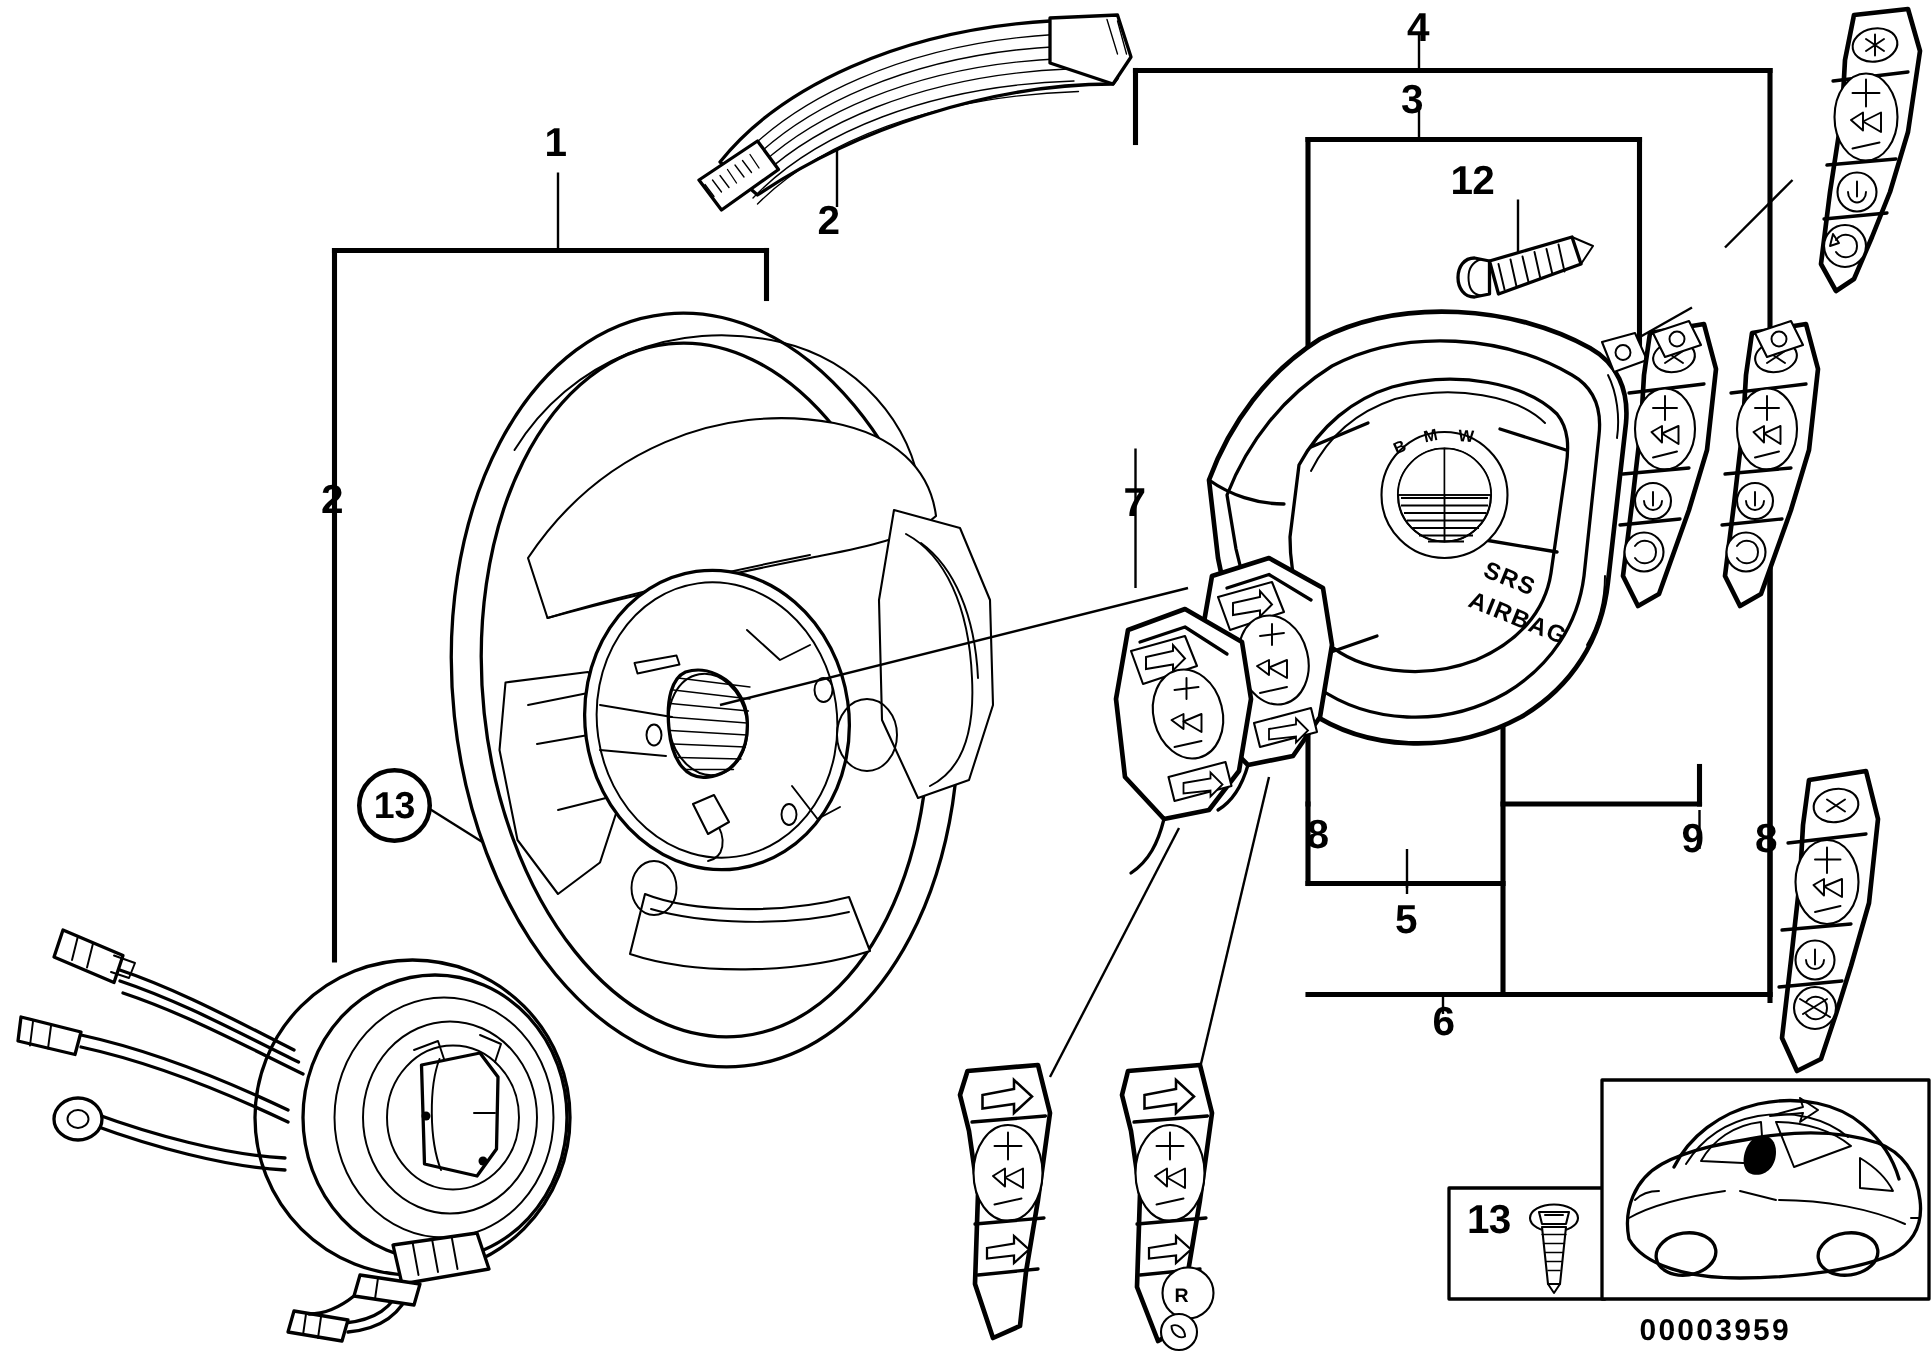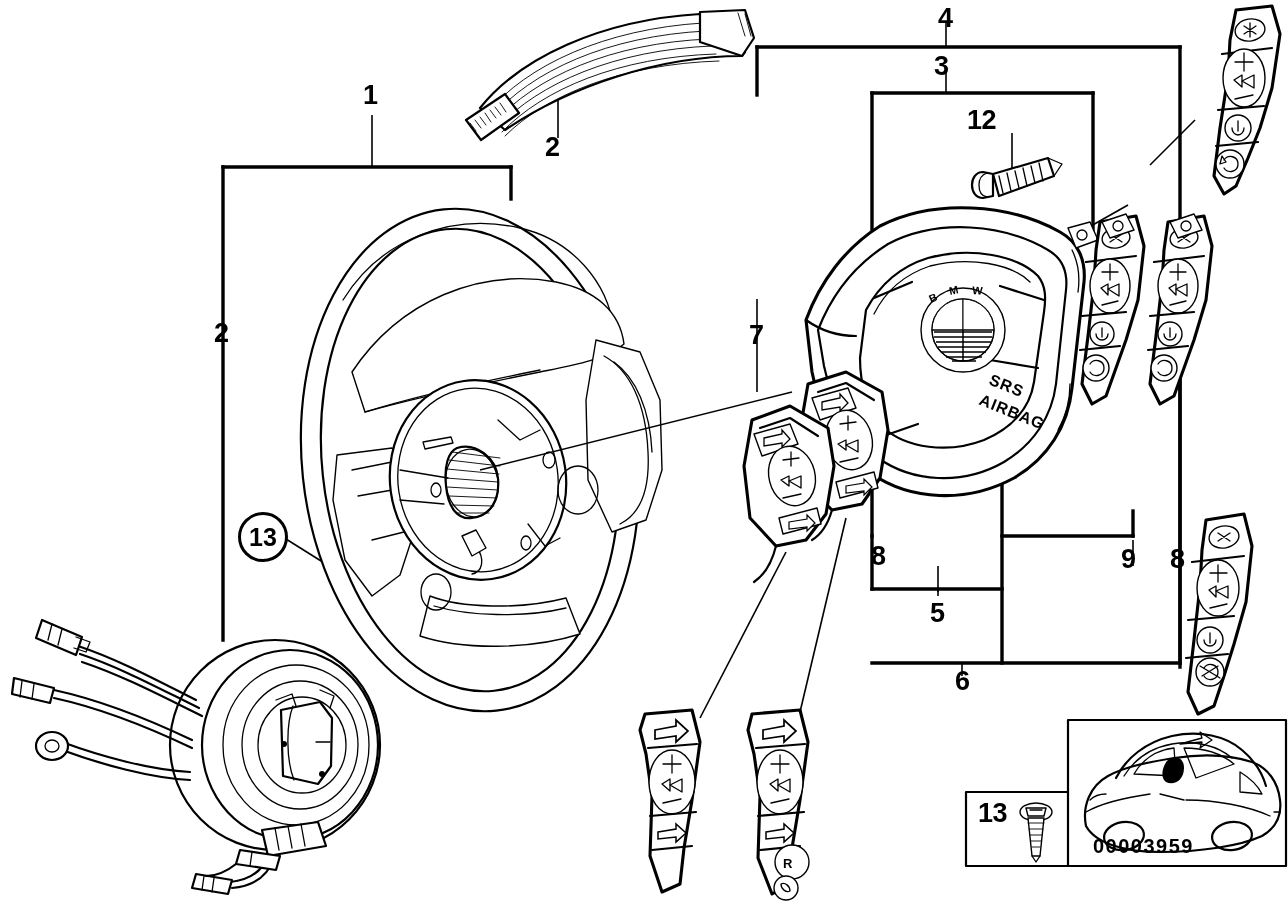--- a/index.html
+++ b/index.html
@@ -481,15 +481,15 @@
 <div class="num big" style="left:871px;top:543px;">8</div>
 <div class="num big" style="left:1121px;top:546px;">9</div>
 <div class="num big" style="left:1170px;top:546px;">8</div>
 <div class="num big" style="left:545px;top:134px;">2</div>
 <div class="num big" style="left:967px;top:107px;">12</div>
 
 <div class="circnum" style="left:238px;top:512px;">13</div>
 
 <div class="num big" style="left:978px;top:800px;">13</div>
 
-<div class="partno" style="left:1093px;top:835px;">00003959</div>
+<div class="partno" style="left:1093px;top:876px;">00003959</div>
 
 </div>
 
 </body></html>

